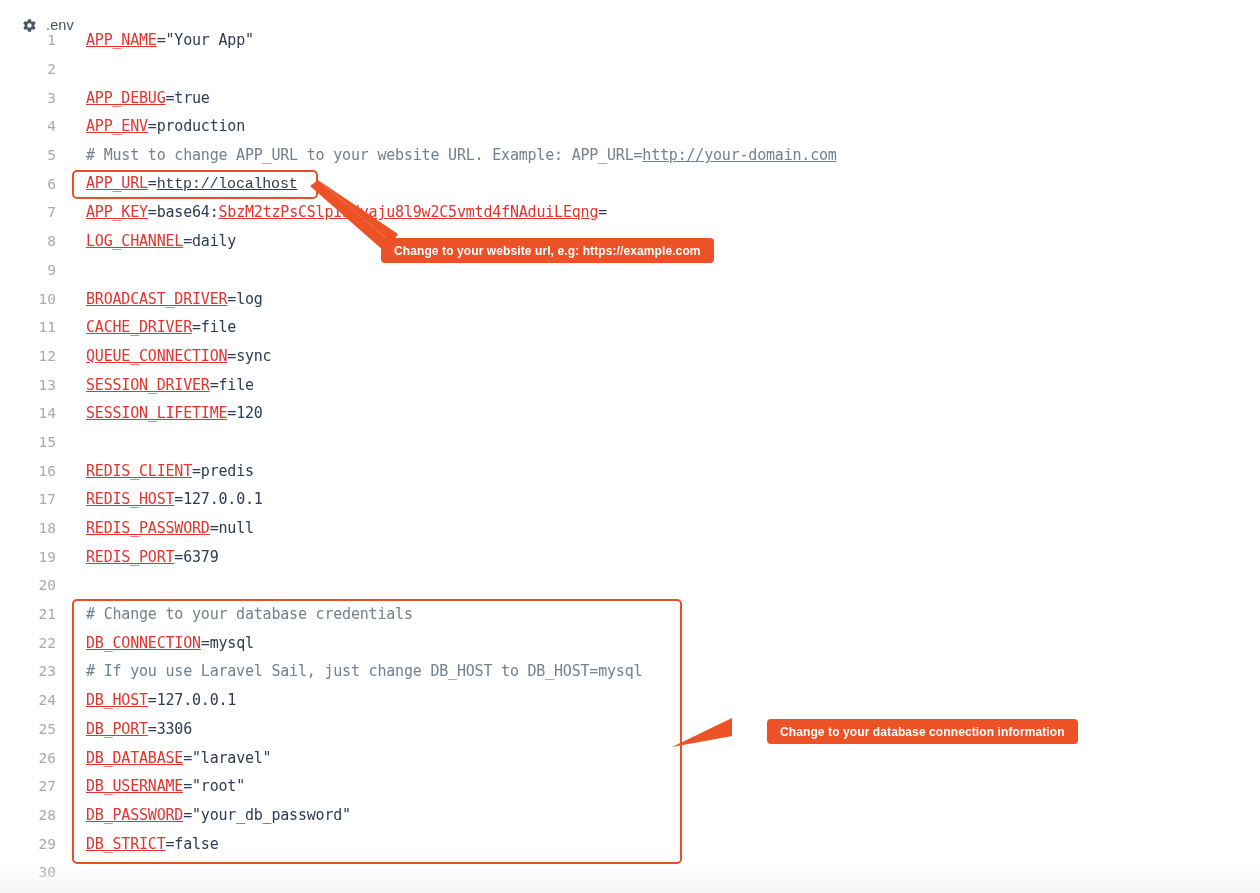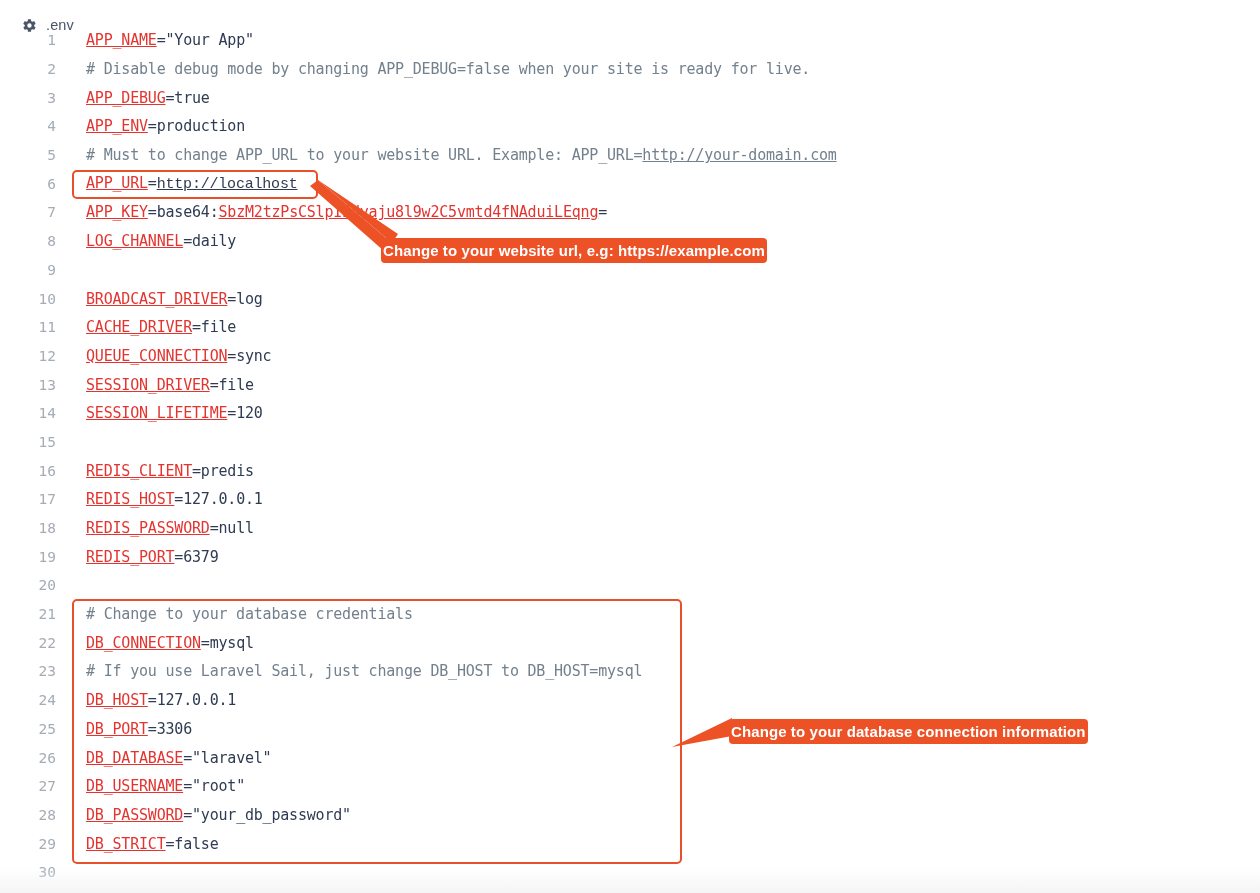--- a/index.html
+++ b/index.html
@@ -87,31 +87,31 @@
   #box-appurl { left: 72px; top: 170px; width: 246px; height: 29px; }
   #box-db     { left: 72px; top: 599px; width: 610px; height: 265px; }
 
   
   .callout {
     position: absolute;
     background: #ed5227;
     color: #ffffff;
     font-family: "Liberation Sans", sans-serif;
     font-weight: bold;
-    font-size: 15px;
+    font-size: 12px;
     border-radius: 4px;
     display: flex;
     align-items: center;
-    padding: 0 2px;
+    padding: 0 13px;
     height: 25px;
     white-space: nowrap;
     letter-spacing: .1px;
   }
   #callout-url { left: 381px; top: 238px; }
-  #callout-db  { left: 729px; top: 719px; }
+  #callout-db  { left: 767px; top: 719px; }
 
   .arrow-svg { position: absolute; overflow: visible; }
   #arrow-url { left: 300px; top: 180px; }
   #arrow-db  { left: 672px; top: 714px; }
 
   
   .bottom-fade {
     position: absolute;
     left: 0; bottom: 0;
     width: 1260px; height: 26px;
@@ -131,21 +131,20 @@
   <span class="file-name">.env</span>
 </div>
 
 <div class="code" id="code-area">
     <div class="row">
       <span class="lineno">1</span>
       <span class="linetext"><span class="k">APP_NAME</span><span class="v">="Your App"</span></span>
     </div>
     <div class="row">
       <span class="lineno">2</span>
-      <span class="linetext"><span class="cmt"># Disable debug mode by changing APP_DEBUG=false when your site is ready for live.</span></span>
     </div>
     <div class="row">
       <span class="lineno">3</span>
       <span class="linetext"><span class="k">APP_DEBUG</span><span class="v">=true</span></span>
     </div>
     <div class="row">
       <span class="lineno">4</span>
       <span class="linetext"><span class="k">APP_ENV</span><span class="v">=production</span></span>
     </div>
     <div class="row">

